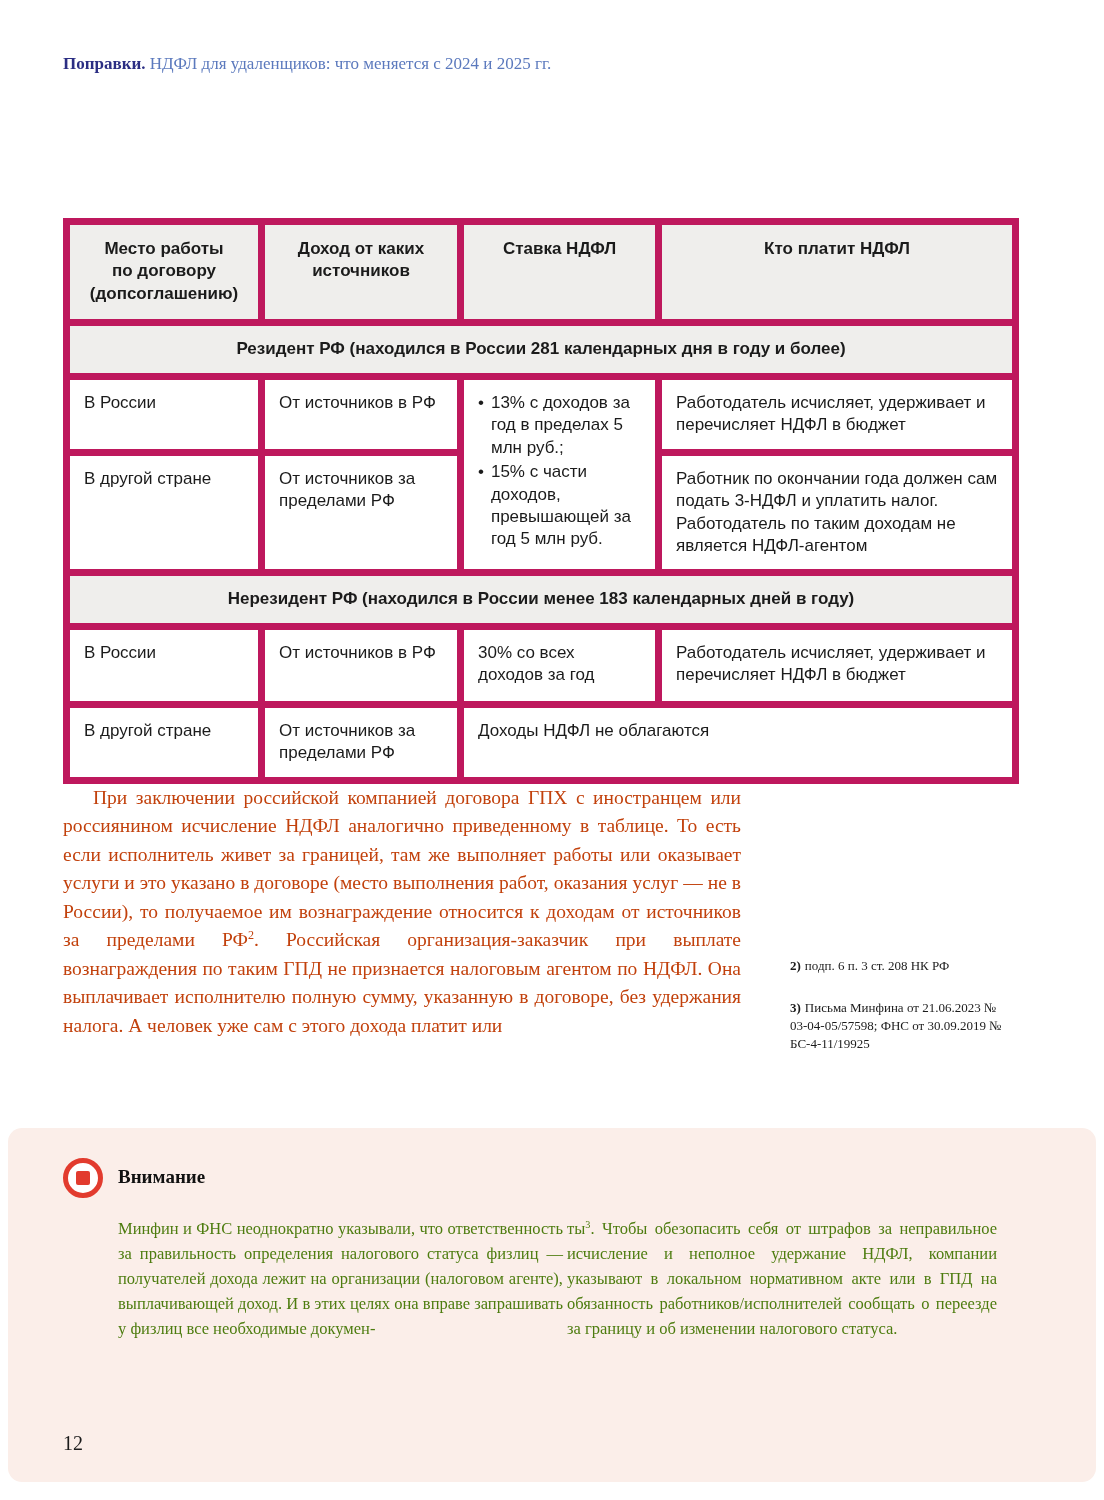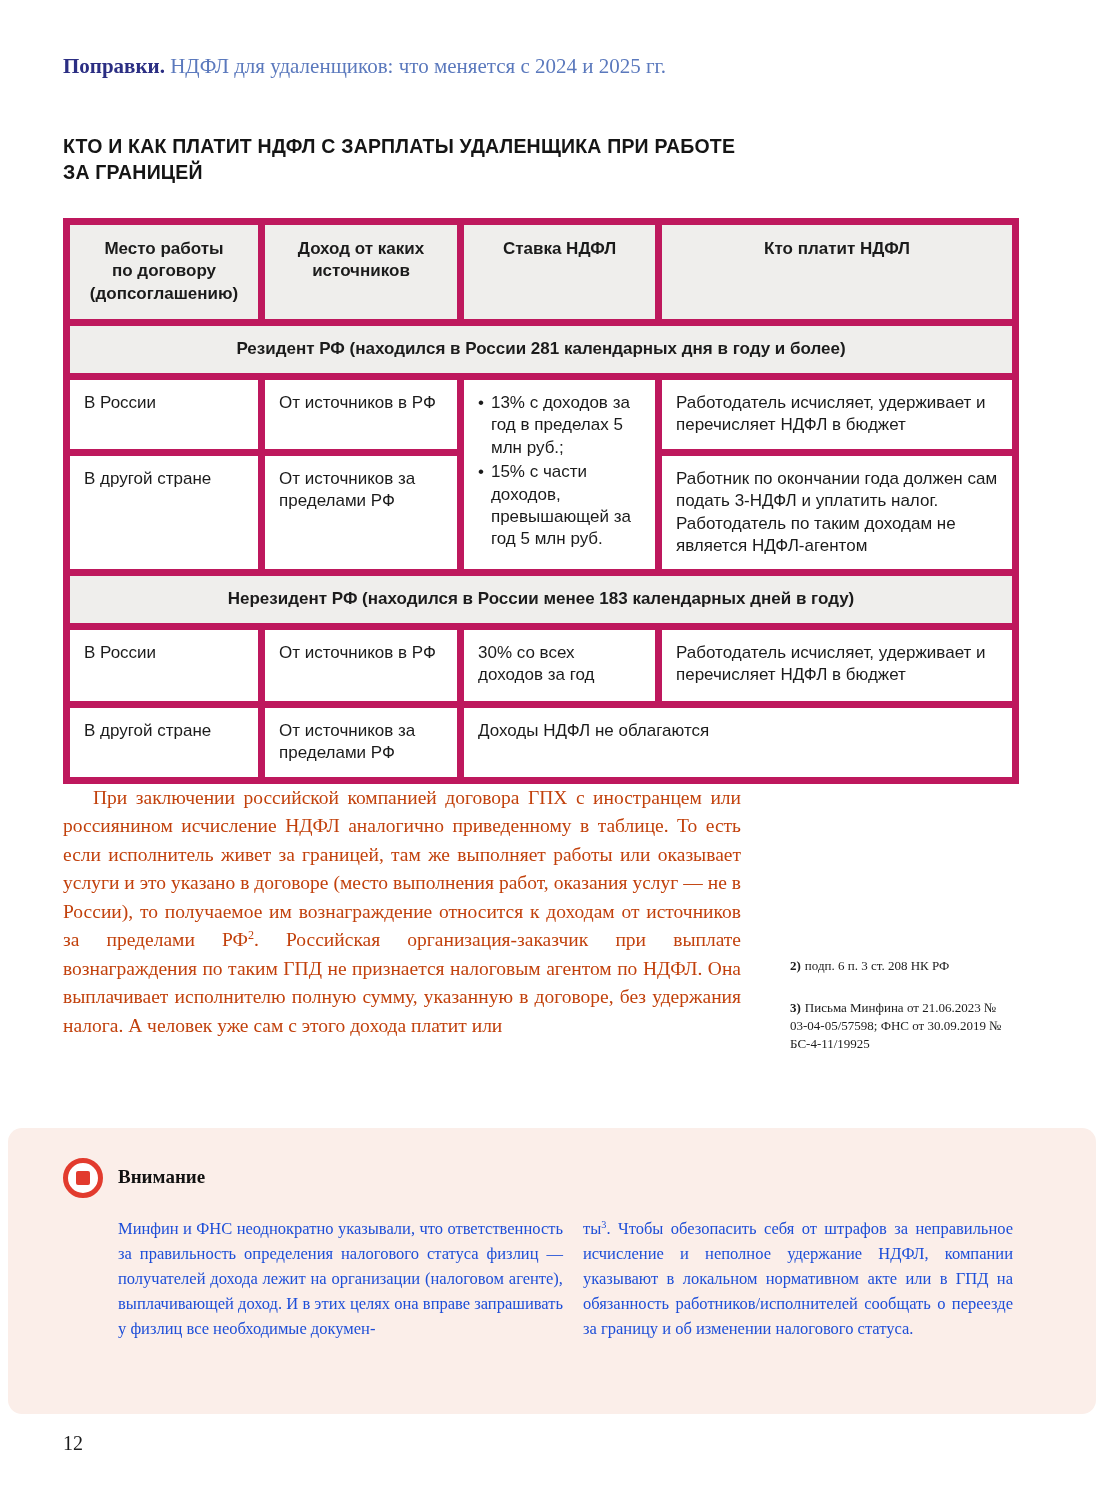--- a/index.html
+++ b/index.html
@@ -13,21 +13,21 @@
     color: #1b1b1b;
     overflow: hidden;
   }
 
   
   .running-head {
     position: absolute;
     left: 63px;
     top: 54px;
     font-family: "Liberation Serif", serif;
-    font-size: 21px;
+    font-size: 17px;
     line-height: 1.2;
   }
   .rubric { color: #2b2e83; font-weight: bold; }
   .head-title { color: #5b79bd; }
 
   
   .section-heading {
     position: absolute;
     left: 63px;
     top: 133px;
@@ -103,21 +103,21 @@
   }
   .footnote + .footnote { margin-top: 24px; }
   .fn-num { font-weight: bold; margin-right: 4px; }
 
   
   .attention-box {
     position: absolute;
     left: 8px;
     top: 1128px;
     width: 1088px;
-    height: 286px;
+    height: 354px;
     background: #fbeee9;
     border-radius: 14px;
   }
   .att-icon {
     position: absolute;
     left: 55px;
     top: 30px;
     width: 40px;
     height: 40px;
     border: 5px solid #e23b2e;
@@ -140,25 +140,25 @@
     font-family: "Liberation Serif", serif;
     font-weight: bold;
     font-size: 19px;
     color: #111111;
   }
   .att-cols {
     position: absolute;
     left: 110px;
     top: 88px;
     display: flex;
-    gap: 20px;
+    gap: 4px;
     font-family: "Liberation Serif", serif;
     font-size: 16.5px;
     line-height: 1.52;
-    color: #1d4ed8;
+    color: #4d7c0f;
   }
   .att-col1 { width: 445px; text-align: justify; }
   .att-col2 { width: 430px; text-align: justify; }
 
   
   .page-number {
     position: absolute;
     left: 63px;
     top: 1432px;
     font-family: "Liberation Serif", serif;
@@ -169,24 +169,20 @@
 </head>
 <body>
 
 <div class="page">
 
   <div class="running-head">
     <span class="rubric">Поправки.</span>
     <span class="head-title">НДФЛ для удаленщиков: что меняется с 2024 и 2025 гг.</span>
   </div>
 
-  <div class="section-heading">
-    <div>КТО И КАК ПЛАТИТ НДФЛ С ЗАРПЛАТЫ УДАЛЕНЩИКА ПРИ РАБОТЕ</div>
-    <div>ЗА ГРАНИЦЕЙ</div>
-  </div>
 
   <div class="table-wrap">
     <table class="ndfl">
       <colgroup>
         <col style="width:195px">
         <col style="width:199px">
         <col style="width:198px">
         <col style="width:357px">
       </colgroup>
       <thead>

